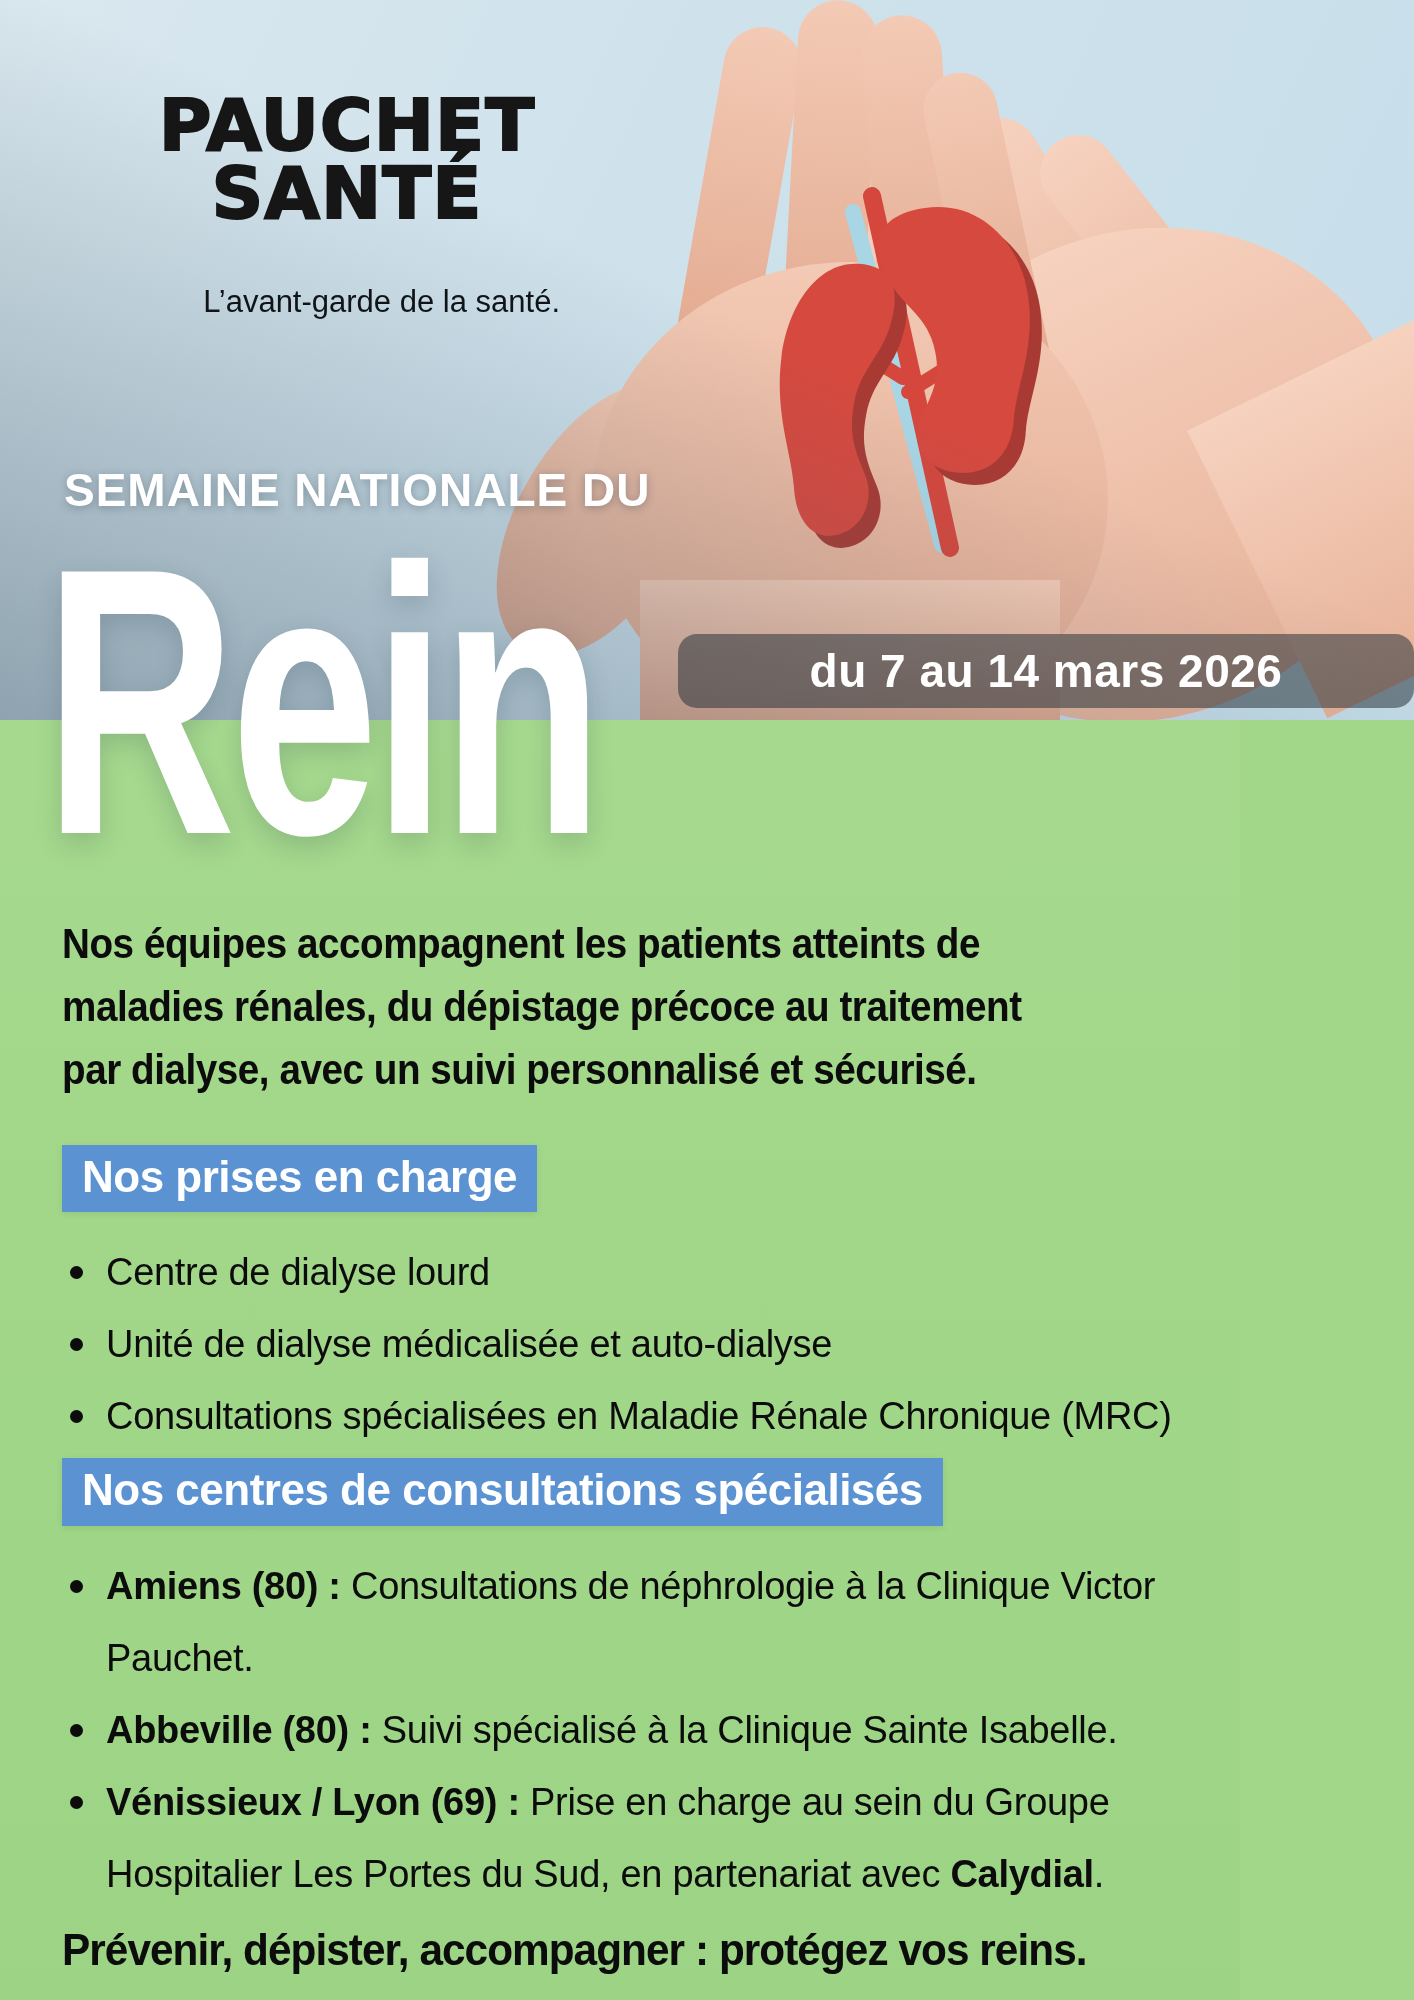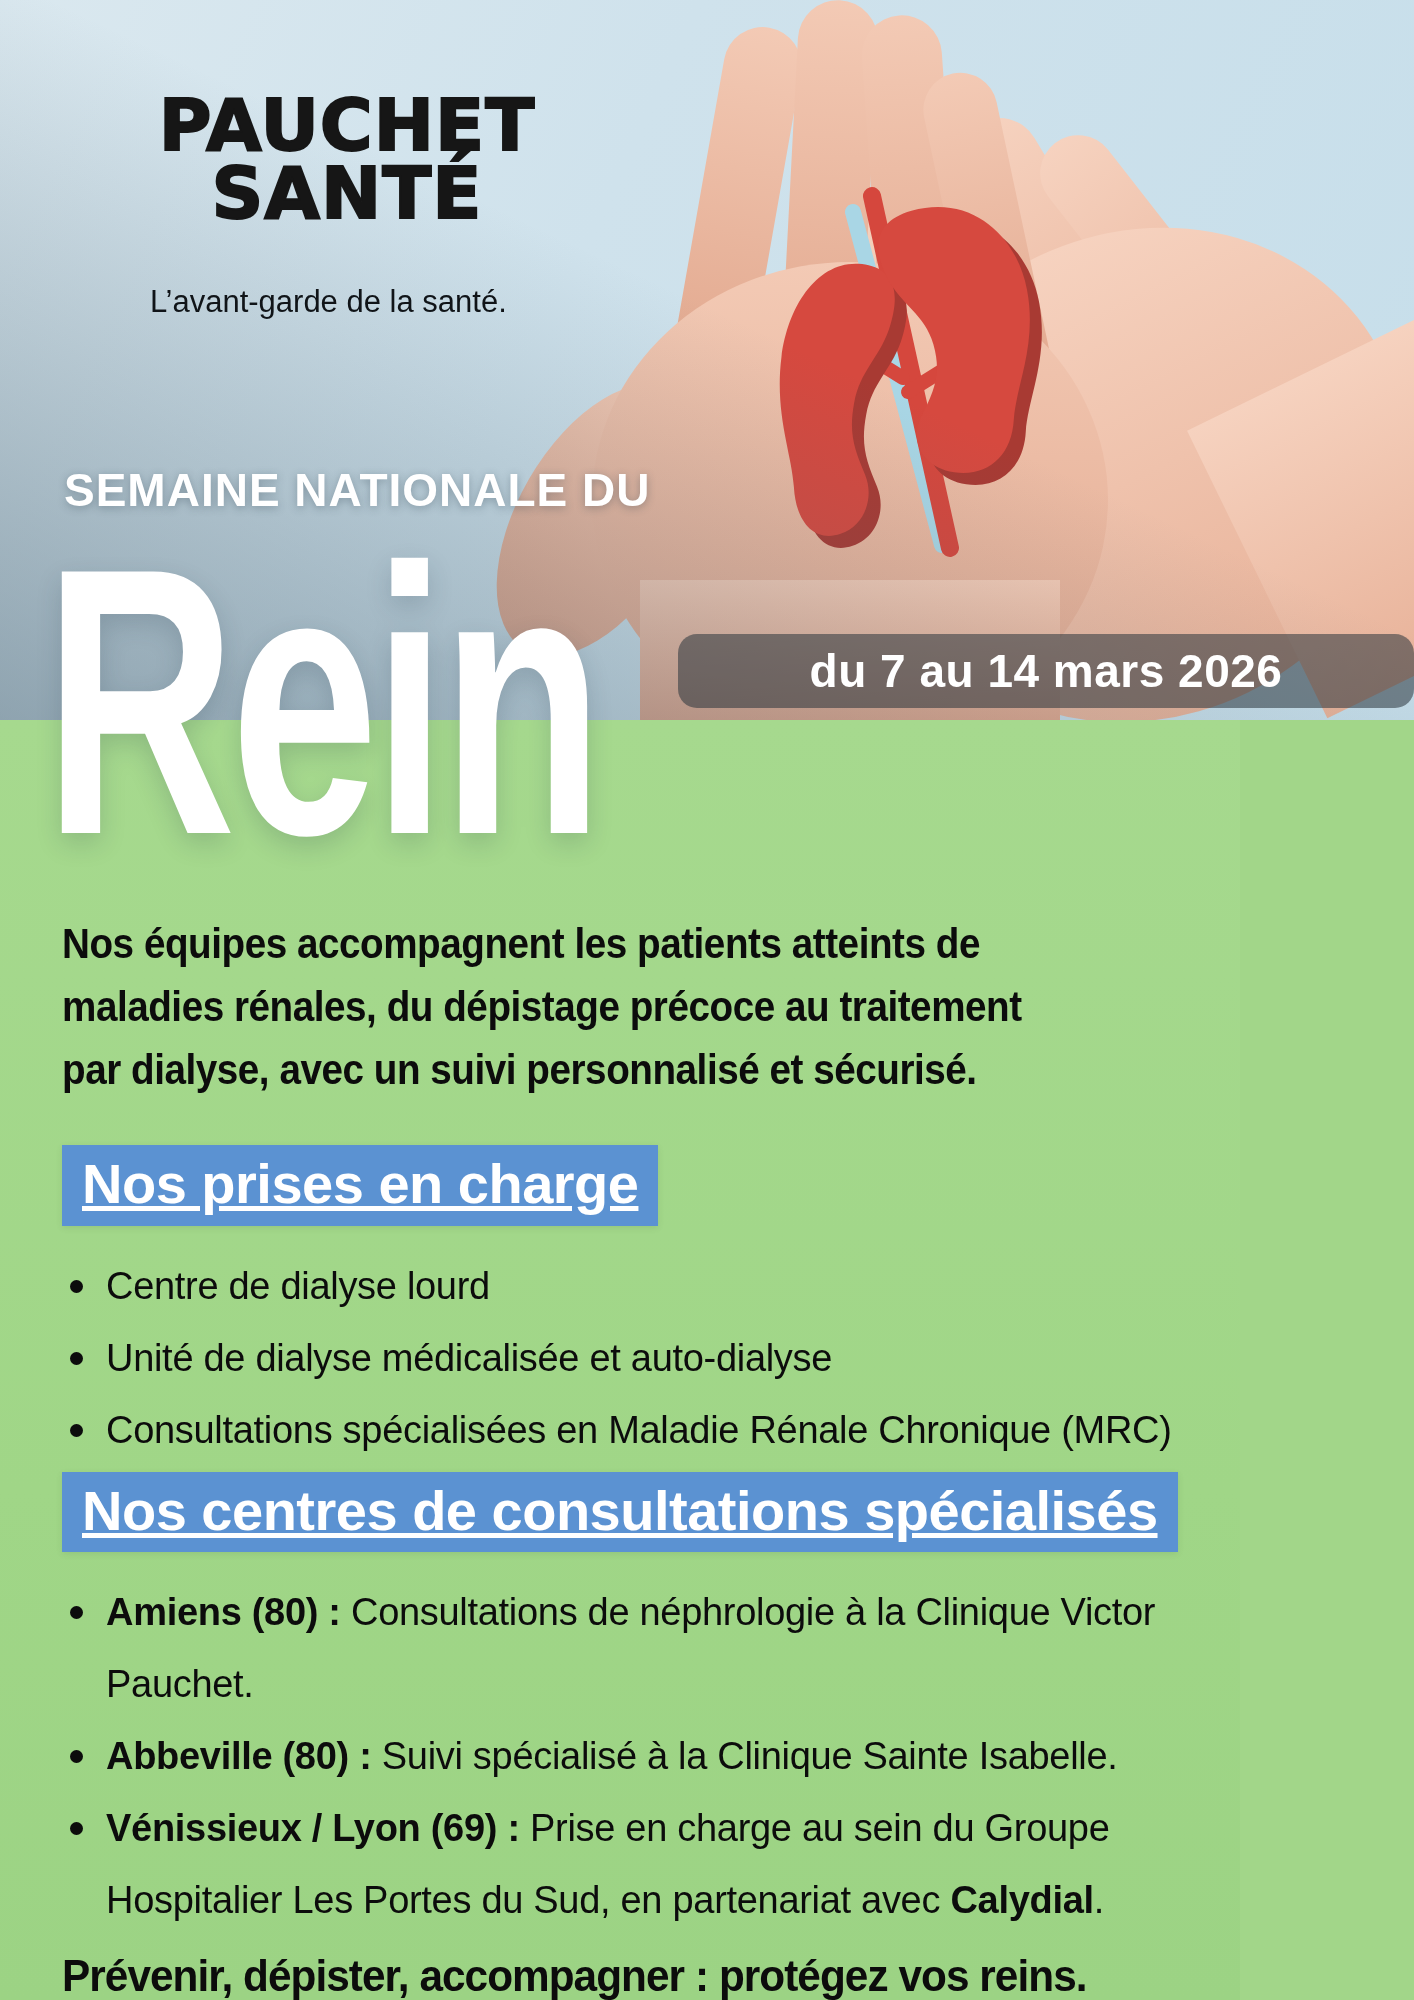--- a/index.html
+++ b/index.html
@@ -9,40 +9,40 @@
   }
   
   .hero{position:absolute;top:0;left:0;width:1414px;height:720px;
     background:linear-gradient(115deg,#dae8ef 0%,#cfe2ec 40%,#c6deea 100%);}
   .hero svg{position:absolute;top:0;left:0;}
   .hero .shade{position:absolute;inset:0;
     background:linear-gradient(205deg,rgba(255,255,255,0) 46%,rgba(73,98,114,.50) 100%);}
   .logo{position:absolute;left:142px;top:92px;width:410px;text-align:center;
     font-family:"DejaVu Sans",sans-serif;font-weight:bold;color:#161616;
     font-size:72px;line-height:.94;letter-spacing:1px;-webkit-text-stroke:2px #161616;z-index:4;}
-  .tagline{position:absolute;left:150px;top:284px;width:410px;text-align:left;
+  .tagline{position:absolute;left:150px;top:284px;width:410px;text-align:right;
     font-size:31px;color:#101418;z-index:4;}
   .kicker{position:absolute;left:64px;top:455px;color:#fff;font-weight:bold;
     font-size:46px;letter-spacing:1px;z-index:4;text-shadow:0 2px 8px rgba(40,60,75,.35);margin-top:8px;}
   .title{position:absolute;left:44px;top:512px;color:#fff;font-weight:bold;
     font-size:380px;line-height:1;letter-spacing:-8px;z-index:3;
     transform:scaleX(.70);transform-origin:left top;
     text-shadow:0 10px 30px rgba(30,50,65,.18);}
   .date-badge{position:absolute;left:678px;right:0;top:634px;height:74px;z-index:4;
     background:rgba(42,52,60,.55);display:flex;align-items:center;justify-content:center;
     color:#fff;font-weight:bold;font-size:46px;letter-spacing:.5px;border-radius:19px;}
   
   .body{position:absolute;top:720px;left:0;width:1240px;height:1280px;
     background:linear-gradient(180deg,#a6d98e 0%,#a0d687 60%,#9cd384 100%);
     padding:16px 56px 0 62px;box-sizing:border-box;color:#0c0c0c;}
   .intro{margin:176px 0 0;font-size:42px;font-weight:bold;line-height:1.5;
     white-space:pre-line;letter-spacing:-.5px;transform:scaleX(.92);transform-origin:left top;}
   .blue-head{width:fit-content;margin:44px 0 12px;background:#5b92d2;color:#fff;
-    font-size:56px;font-weight:bold;line-height:1.1;padding:8px 20px 11px;
-    letter-spacing:-.5px;box-shadow:0 2px 6px rgba(60,90,60,.12);text-decoration:underline;}
+    font-size:44px;font-weight:bold;line-height:1.1;padding:8px 20px 11px;
+    letter-spacing:-.5px;box-shadow:0 2px 6px rgba(60,90,60,.12);}
   .blue-head.second{margin-top:6px;}
   ul.list{list-style:none;margin:24px 0 0;padding:0;}
   ul.list li{position:relative;padding-left:44px;font-size:38px;line-height:72px;
     letter-spacing:-.3px;}
   ul.list li::before{content:"";position:absolute;left:8px;top:30px;width:13px;height:13px;
     border-radius:50%;background:#0c0c0c;}
   ul.list b{font-weight:bold;}
   .footer-line{margin:14px 0 0;font-size:45px;font-weight:bold;letter-spacing:-1px;
     transform:scaleX(.94);transform-origin:left top;white-space:nowrap;}
 </style>

